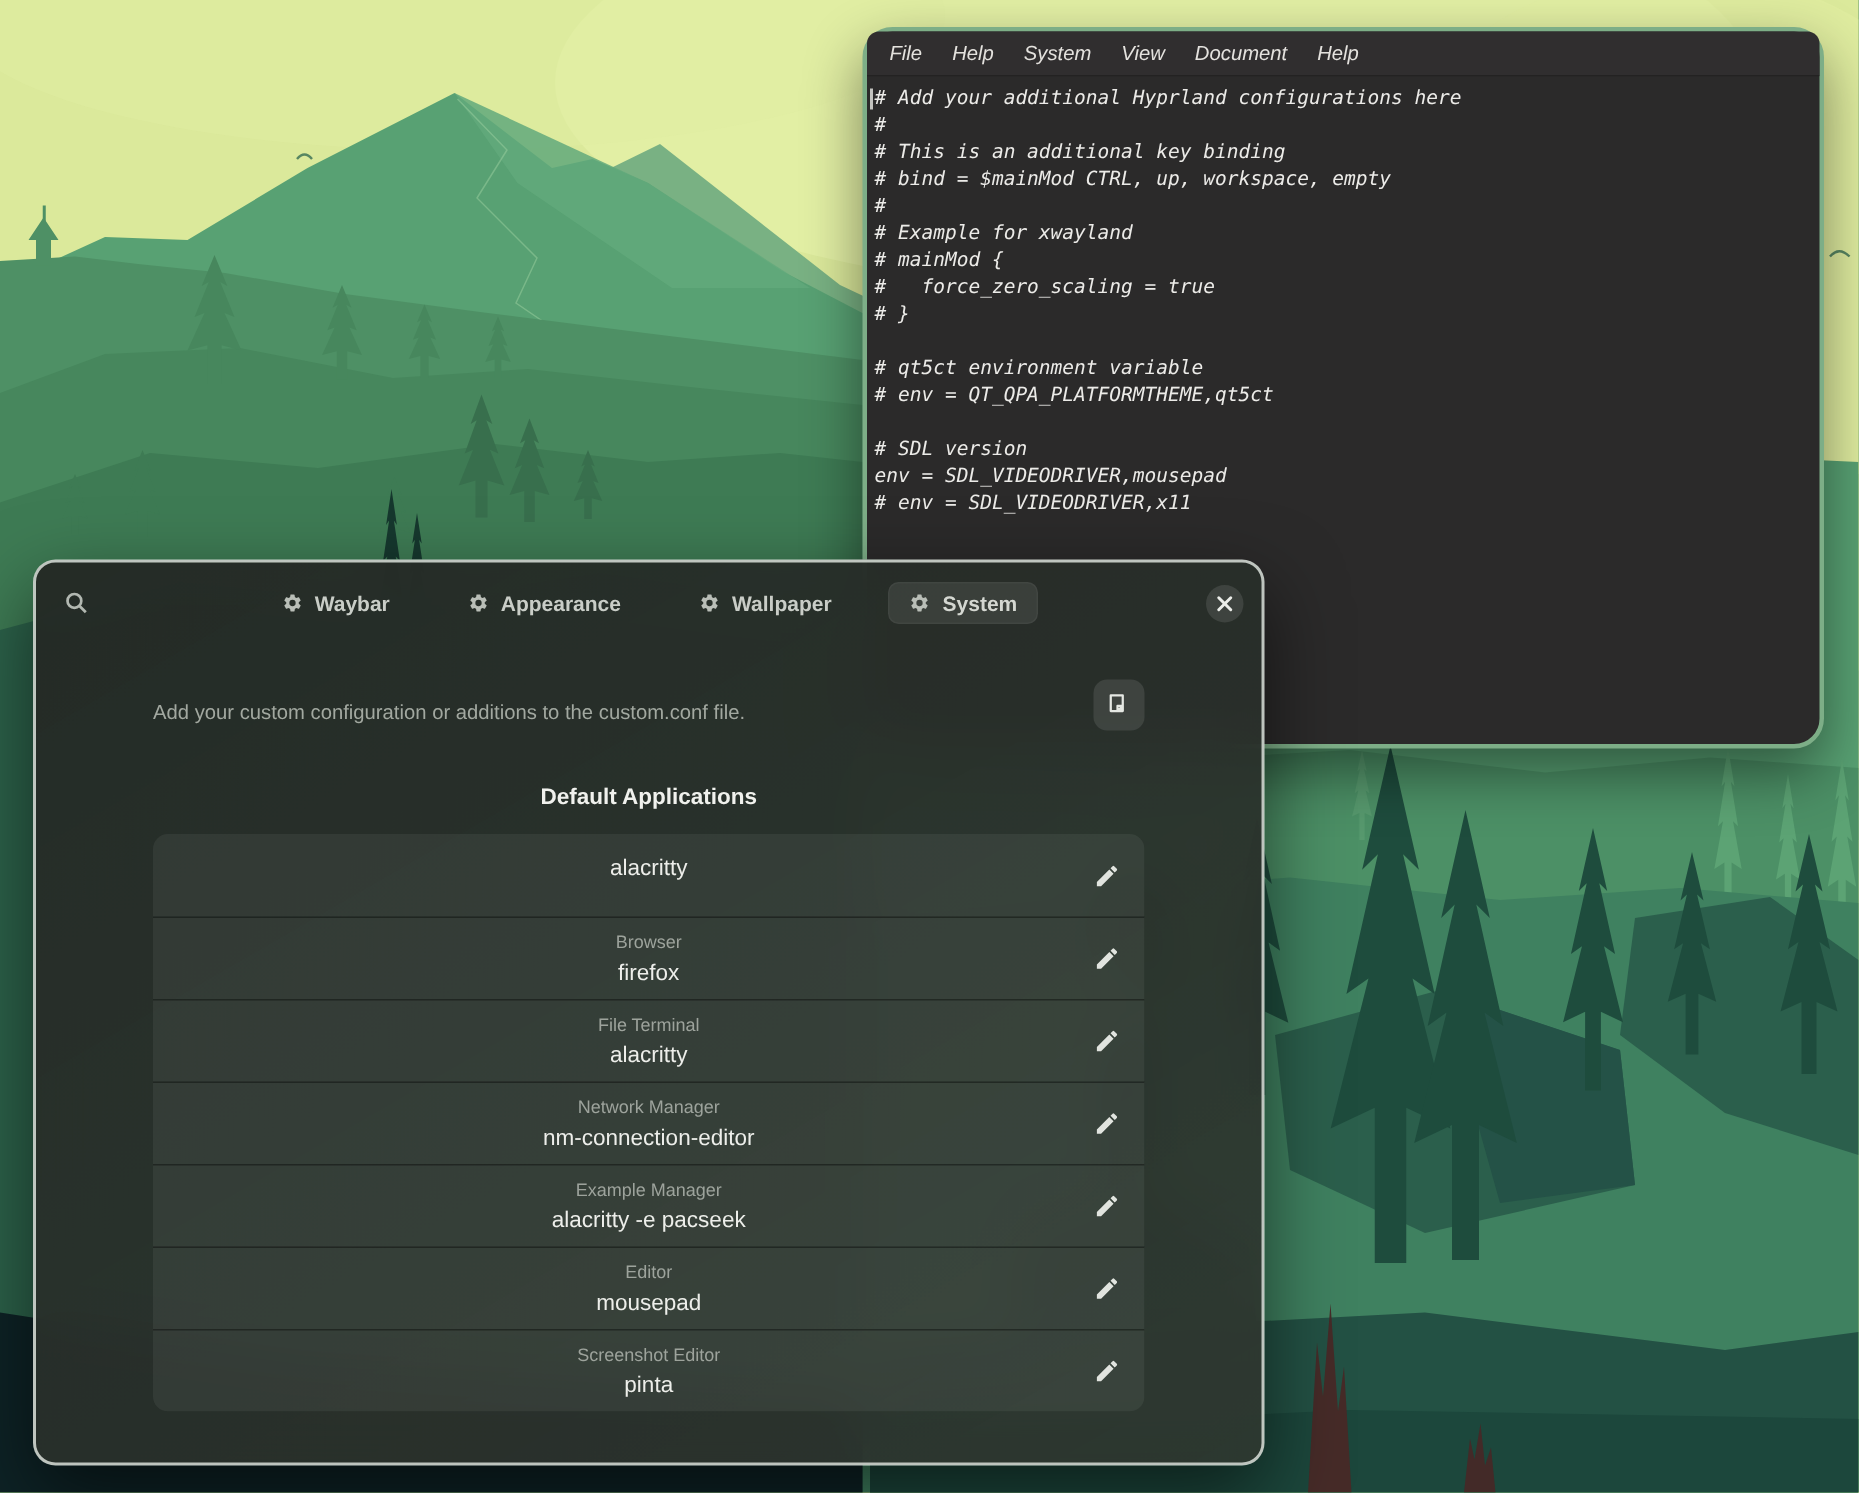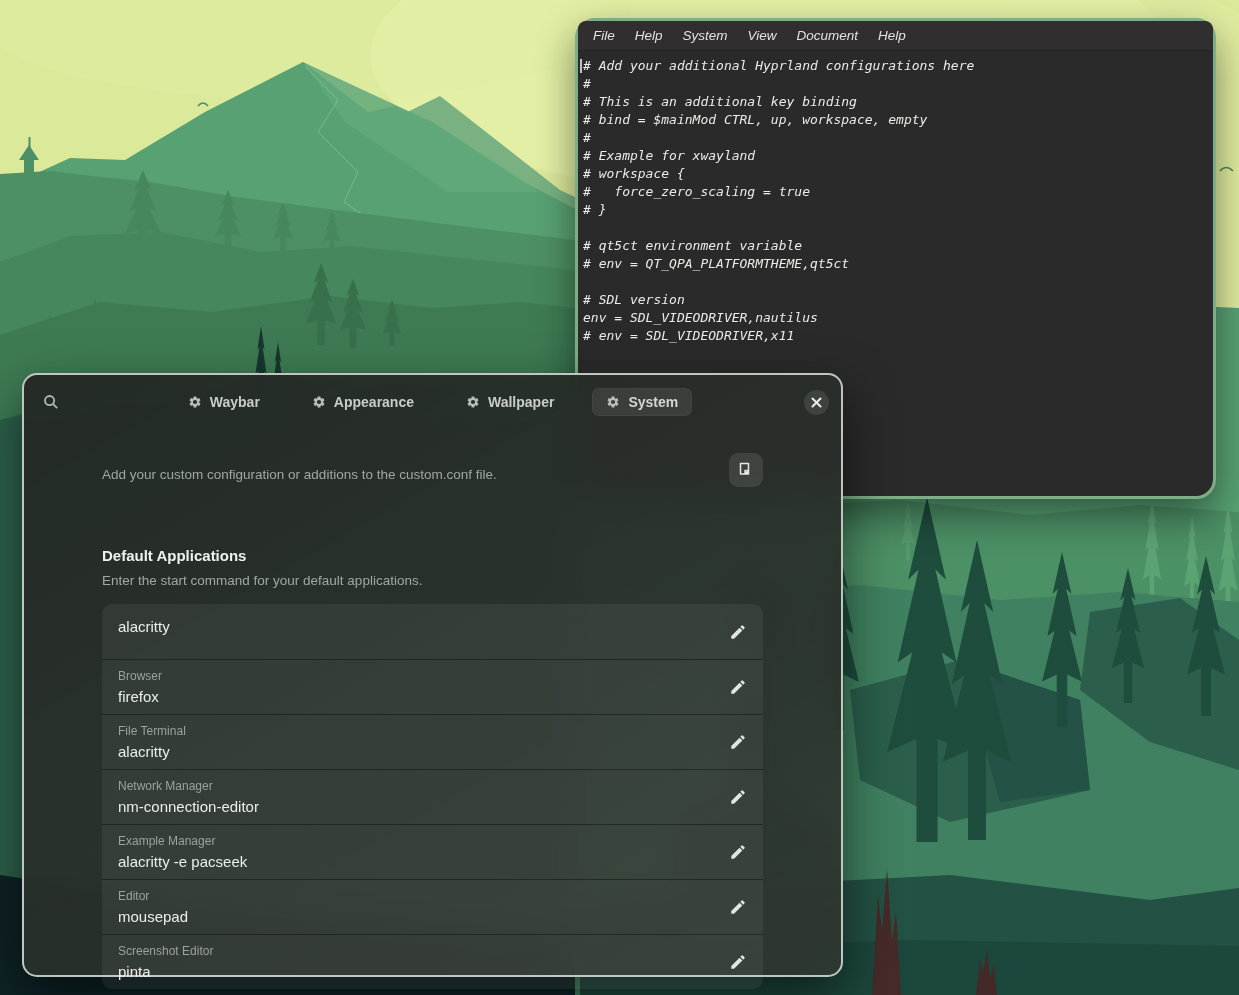--- a/index.html
+++ b/index.html
@@ -68,21 +68,21 @@
     display:flex;align-items:center;justify-content:center;color:#eceeea;
   }
   .dialog-body{padding:28px 78px 0 78px;}
   .section-head-row{display:flex;justify-content:space-between;align-items:center;}
   .section-title{font-size:15px;font-weight:700;color:#f0f1ed;}
   .section-sub{font-size:13.5px;color:#a2a8a0;margin-top:9px;}
   .icon-btn{
     width:34px;height:34px;border-radius:9px;background:rgba(255,255,255,.10);
     display:flex;align-items:center;justify-content:center;color:#e5e8e3;flex:none;
   }
-  .apps-section{margin-top:60px;}
+  .apps-section{margin-top:36px;text-align:center;}
   .rows{margin-top:16px;border-radius:10px;overflow:hidden;}
   .row{
     height:55px;box-sizing:border-box;background:rgba(255,255,255,.058);
     padding:9px 16px 0 16px;position:relative;
   }
   .row + .row{border-top:1px solid rgba(8,12,9,.45);}
   .row-label{font-size:12px;color:#9da39c;}
   .row-value{font-size:15px;color:#edeeea;margin-top:5px;}
   .row-edit{
     position:absolute;right:16px;top:50%;transform:translateY(-50%);
@@ -184,29 +184,29 @@
     <span class="menu-item">Help</span>
   </div>
   <div class="editor-text">
     <div class="caret"></div>
     <div class="code-line"># Add your additional Hyprland configurations here</div>
     <div class="code-line">#</div>
     <div class="code-line"># This is an additional key binding</div>
     <div class="code-line"># bind = $mainMod CTRL, up, workspace, empty</div>
     <div class="code-line">#</div>
     <div class="code-line"># Example for xwayland</div>
-    <div class="code-line"># workspace {</div>
+    <div class="code-line"># mainMod {</div>
     <div class="code-line">#   force_zero_scaling = true</div>
     <div class="code-line"># }</div>
     <div class="code-line"></div>
     <div class="code-line"># qt5ct environment variable</div>
     <div class="code-line"># env = QT_QPA_PLATFORMTHEME,qt5ct</div>
     <div class="code-line"></div>
     <div class="code-line"># SDL version</div>
-    <div class="code-line">env = SDL_VIDEODRIVER,nautilus</div>
+    <div class="code-line">env = SDL_VIDEODRIVER,mousepad</div>
     <div class="code-line"># env = SDL_VIDEODRIVER,x11</div>
   </div>
 </div>
 
 <div class="dialog">
   <div class="dialog-header">
     <div class="search-btn">
       <svg width="16" height="16" viewBox="0 0 16 16" fill="none" stroke="currentColor" stroke-width="1.8">
         <circle cx="6.6" cy="6.6" r="4.6"></circle>
           <line x1="10.2" y1="10.2" x2="14.2" y2="14.2"></line>
@@ -254,21 +254,20 @@
       <div class="icon-btn">
         <svg width="16" height="16" viewBox="0 0 16 16">
           <path d="M2.5 1.5 h8 v7 l-3.5 0 0 3.5 -4.5 0 z M10.5 8.5 l-3.5 3.5 3.5 0 z" fill="none" stroke="currentColor" stroke-width="1.5" stroke-linejoin="round"></path>
           <path d="M10.8 8.8 l-3.3 3.2 3.3 0 z" fill="currentColor"></path>
         </svg>
       </div>
     </div>
 
     <div class="apps-section">
       <div class="section-title">Default Applications</div>
-      <div class="section-sub">Enter the start command for your default applications.</div>
 
       <div class="rows">
         <div class="row">
           <div class="row-value">alacritty</div>
           <svg class="row-edit" viewBox="0 0 24 24" fill="currentColor">
               <path d="M3 17.25V21h3.75L17.81 9.94l-3.75-3.75L3 17.25zM20.71 7.04a1 1 0 0 0 0-1.41l-2.34-2.34a1 1 0 0 0-1.41 0l-1.83 1.83 3.75 3.75 1.83-1.83z"></path>
             </svg>
         </div>
         <div class="row">
           <div class="row-label">Browser</div>

